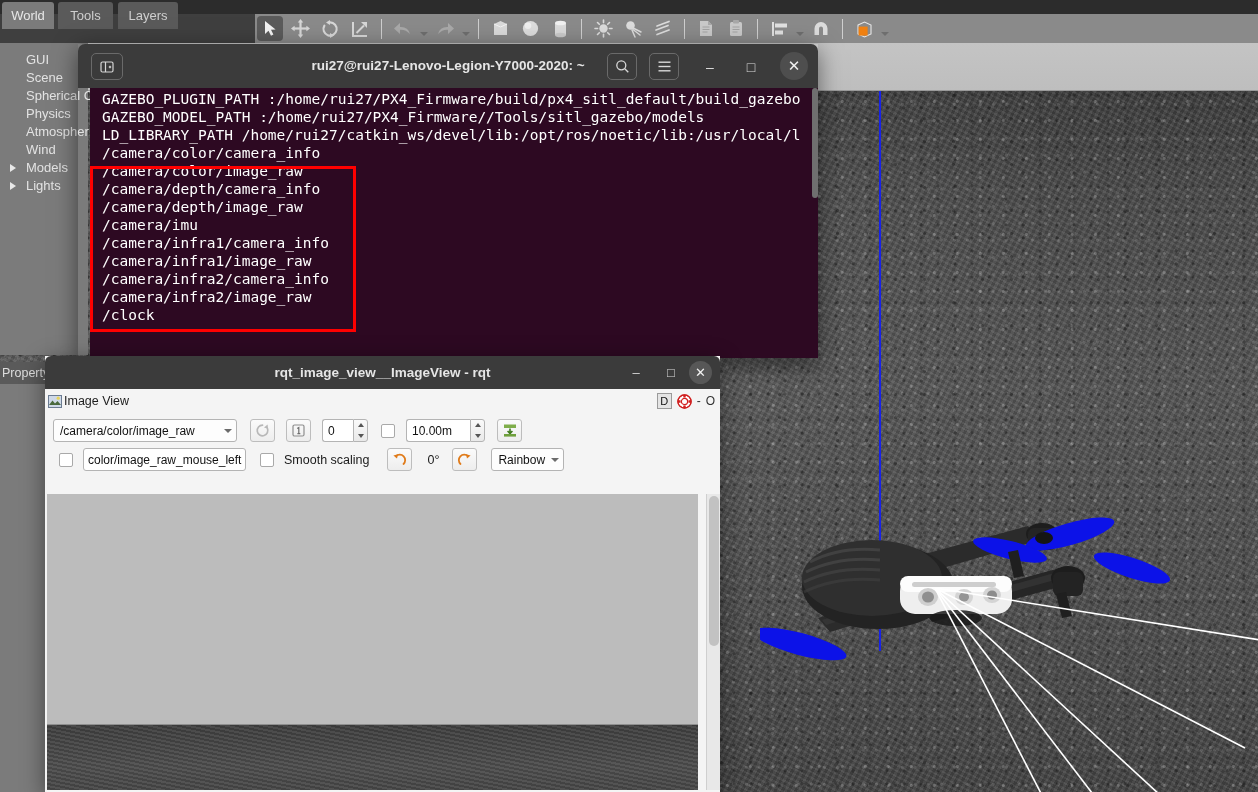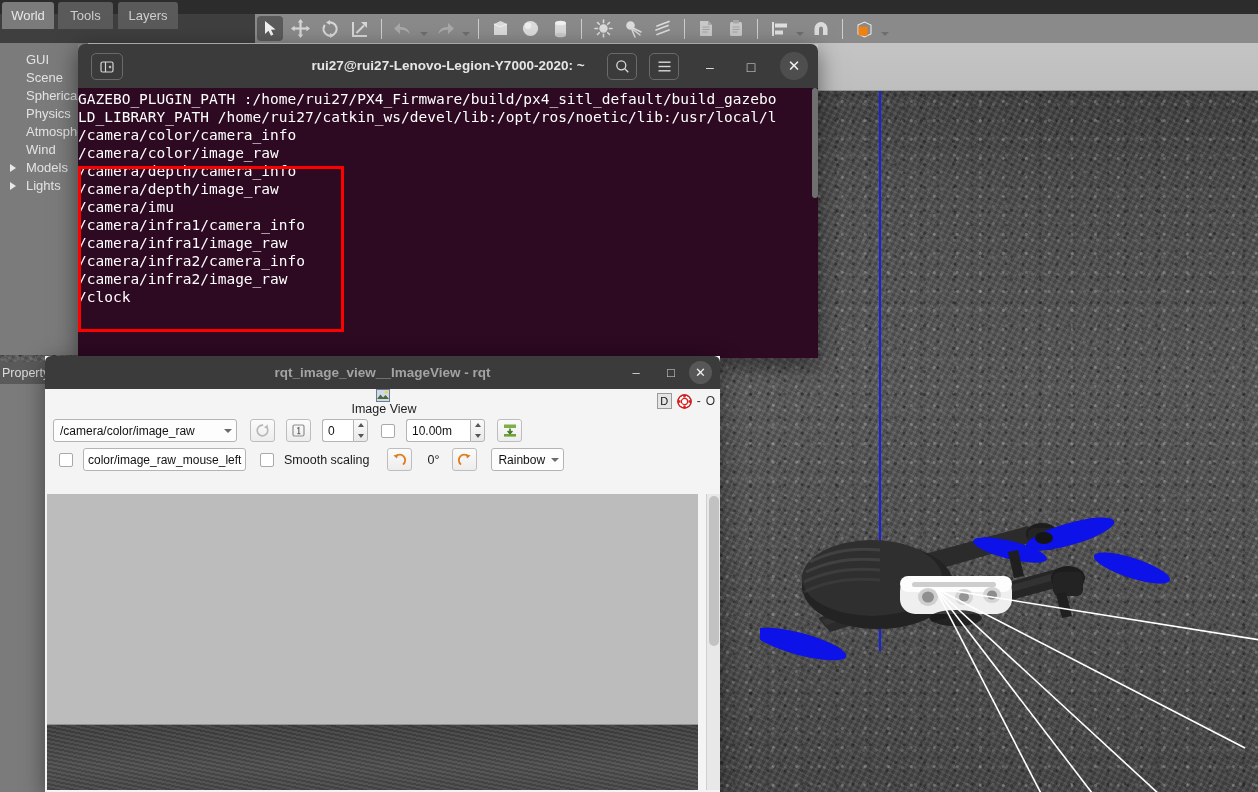--- a/index.html
+++ b/index.html
@@ -145,21 +145,21 @@
   }
   .term-btn.boxed { border: 1px solid #6a6a6a; border-radius: 5px; }
   .term-close {
     position: absolute; right: 10px; top: 8px; width: 28px; height: 28px;
     border-radius: 50%; background: #4e4e4e; color: #f0f0f0;
     display: flex; align-items: center; justify-content: center;
     font-size: 15px; cursor: pointer;
   }
   .term-body {
     height: 270px; background: #2d0922; overflow: hidden;
-    padding: 2px 0 0 0; position: relative;
+    padding: 2px 0 0 12px; position: relative; margin-left: 12px;
   }
   .tline {
     font-family: "DejaVu Sans Mono", monospace; font-size: 14.5px;
     line-height: 18px; color: #ffffff; white-space: pre;
   }
   .tline .host { color: #4fe04f; font-weight: bold; }
   .tline .plain { color: #ffffff; font-weight: normal; }
   .redbox {
     position: absolute; left: 0px; top: 78px; width: 266px; height: 166px;
     border: 3px solid #ff0000; pointer-events: none;
@@ -177,36 +177,36 @@
   .rqt {
     position: absolute; left: 45px; top: 356px; width: 675px; height: 436px;
     background: #f4f4f4; box-shadow: 0 6px 22px rgba(0,0,0,.45);
   }
   .rqt-title {
     height: 33px; background: #3b3b3b; position: relative;
     border-radius: 6px 6px 0 0;
   }
   .rqt-title-text {
     position: absolute; left: 0; right: 0; top: 0; height: 33px; line-height: 33px;
-    text-align: center; color: #a3a3a3; font-size: 13.5px; font-weight: bold;
+    text-align: center; color: #e5e5e5; font-size: 13.5px; font-weight: bold;
   }
   .rqt-btn {
     position: absolute; top: 6px; width: 22px; height: 21px;
     display: flex; align-items: center; justify-content: center;
     color: #d8d8d8; font-size: 13px; cursor: pointer;
   }
   .rqt-x {
     position: absolute; right: 8px; top: 5px; width: 23px; height: 23px;
     border-radius: 50%; background: #575757; color: #f2f2f2;
     display: flex; align-items: center; justify-content: center;
     font-size: 13px; cursor: pointer;
   }
   .rqt-dockbar {
     height: 24px; background: #f4f4f4; position: relative;
-    display: flex; align-items: center; padding-left: 3px; flex-direction: column;
+    display: flex; align-items: center; padding-left: 3px;
   }
   .dock-title { font-size: 12.5px; color: #1d1d1d; }
   .dock-right {
     position: absolute; right: 5px; top: 0; height: 24px;
     display: flex; align-items: center; gap: 5px;
   }
   .dock-d {
     width: 15px; height: 16px; border: 1px solid #9a9a9a; background: #e4e4e4;
     font-size: 11px; color: #111; display: flex; align-items: center;
     justify-content: center; cursor: pointer;
@@ -564,20 +564,21 @@
               <line x1="1.5" y1="10.8" x2="13.5" y2="10.8"></line>
             </g>
           </svg>
       </div>
       <div class="term-btn" style="left:617px;">–</div>
       <div class="term-btn" style="left:658px;">□</div>
       <div class="term-close">✕</div>
     </div>
     <div class="term-body">
       <div class="tline">GAZEBO_PLUGIN_PATH :/home/rui27/PX4_Firmware/build/px4_sitl_default/build_gazebo</div>
+      <div class="tline">GAZEBO_MODEL_PATH :/home/rui27/PX4_Firmware//Tools/sitl_gazebo/models</div>
       <div class="tline">LD_LIBRARY_PATH /home/rui27/catkin_ws/devel/lib:/opt/ros/noetic/lib:/usr/local/l</div>
       <div class="tline">/camera/color/camera_info</div>
       <div class="tline">/camera/color/image_raw</div>
       <div class="tline">/camera/depth/camera_info</div>
       <div class="tline">/camera/depth/image_raw</div>
       <div class="tline">/camera/imu</div>
       <div class="tline">/camera/infra1/camera_info</div>
       <div class="tline">/camera/infra1/image_raw</div>
       <div class="tline">/camera/infra2/camera_info</div>
       <div class="tline">/camera/infra2/image_raw</div>

